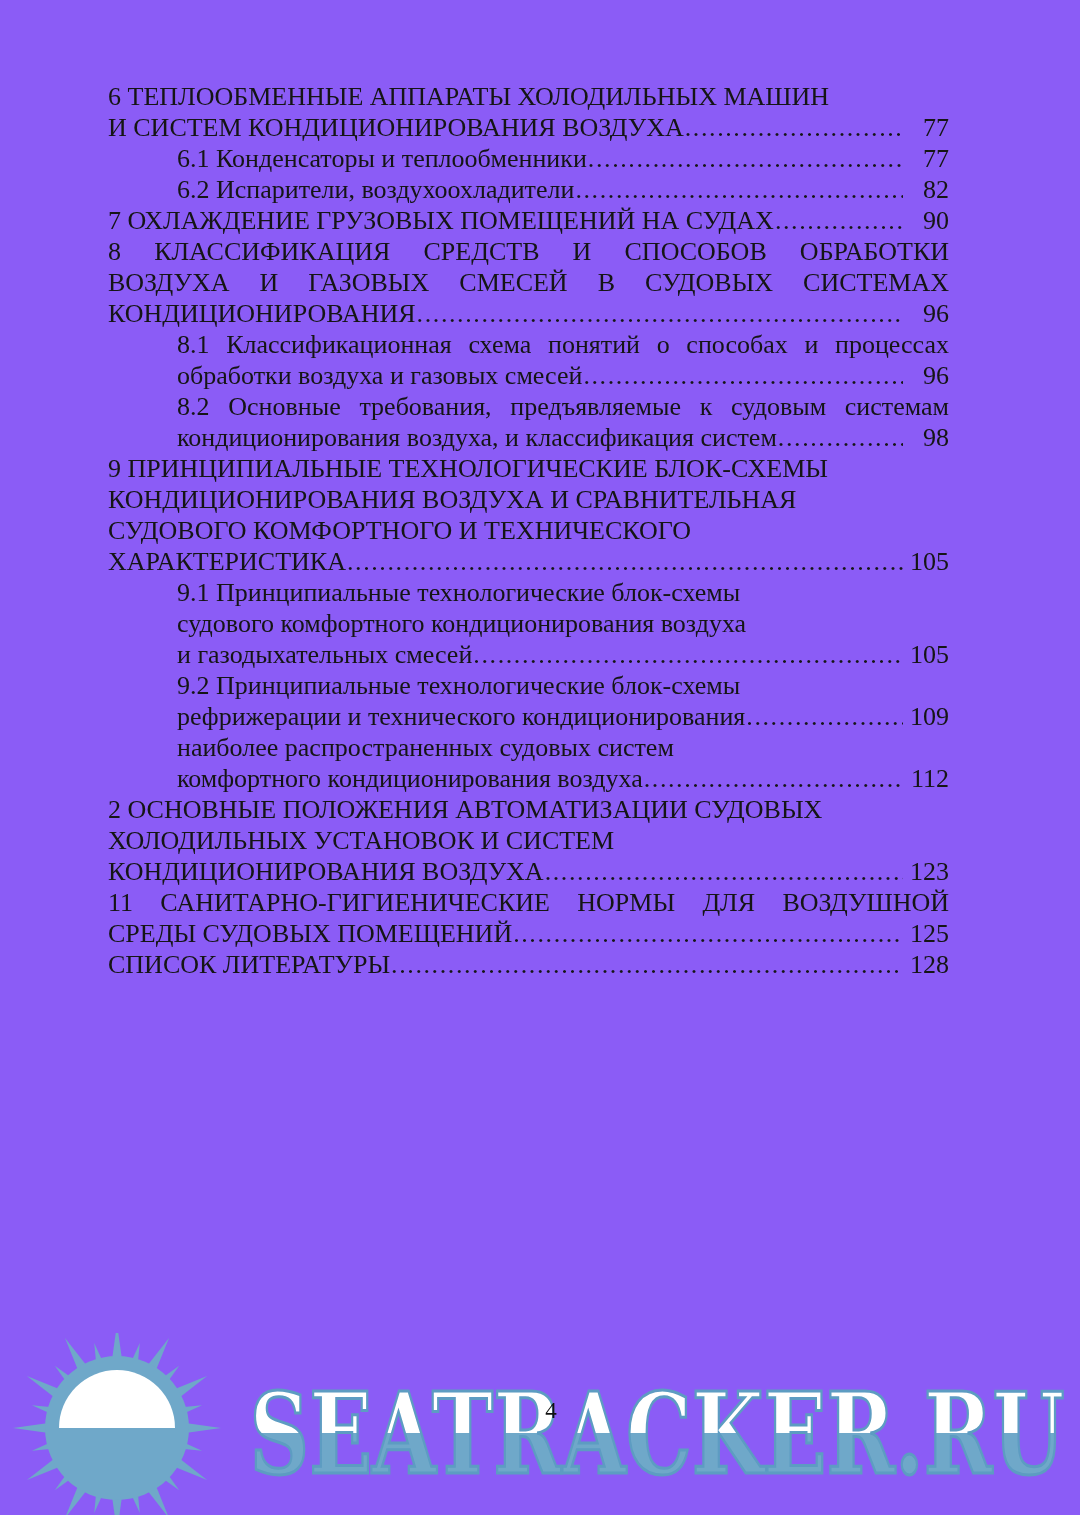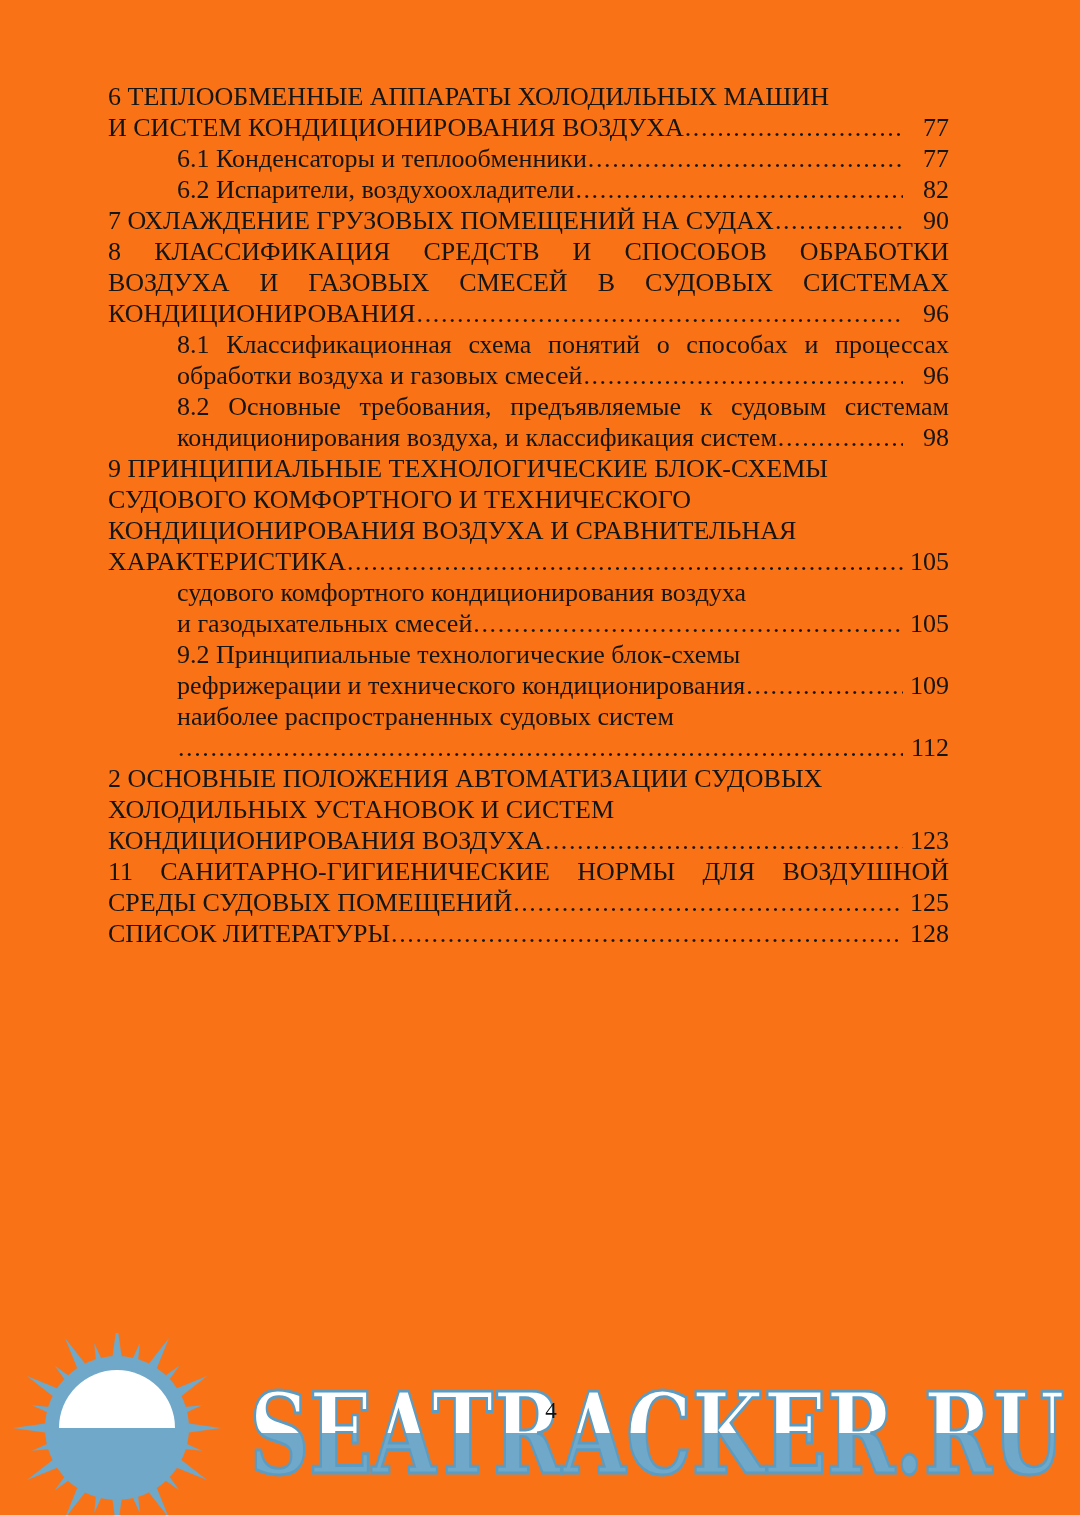--- a/index.html
+++ b/index.html
@@ -11,21 +11,21 @@
     width: 1080px;
     height: 1515px;
     position: relative;
     overflow: hidden;
     font-family: "Liberation Serif", serif;
     color: #151515;
   }
   .doc-page {
     position: absolute;
     inset: 0;
-    background: #f97316;
+    background: #8b5cf6;
   }
   
   .toc {
     position: absolute;
     left: 108px;
     top: 81px;
     width: 841px;
     font-size: 26px;
     z-index: 3;
   }
@@ -146,50 +146,54 @@
       <div class="toc-line sub spread"><span class="toc-text">8.2 Основные требования, предъявляемые к судовым системам</span></div>
       <div class="toc-line sub">
         <span class="toc-text">кондиционирования воздуха, и классификация систем</span>
         <span class="toc-dots">............................................................................................................................................</span>
         <span class="toc-page">98</span>
       </div>
       <div class="toc-line">
         <span class="toc-text">9 ПРИНЦИПИАЛЬНЫЕ ТЕХНОЛОГИЧЕСКИЕ БЛОК-СХЕМЫ</span>
       </div>
       <div class="toc-line">
+        <span class="toc-text">КОНДИЦИОНИРОВАНИЯ ВОЗДУХА И СРАВНИТЕЛЬНАЯ</span>
+      </div>
+      <div class="toc-line">
         <span class="toc-text">СУДОВОГО КОМФОРТНОГО И ТЕХНИЧЕСКОГО</span>
       </div>
       <div class="toc-line">
-        <span class="toc-text">КОНДИЦИОНИРОВАНИЯ ВОЗДУХА И СРАВНИТЕЛЬНАЯ</span>
-      </div>
-      <div class="toc-line">
         <span class="toc-text">ХАРАКТЕРИСТИКА</span>
         <span class="toc-dots">............................................................................................................................................</span>
         <span class="toc-page">105</span>
       </div>
       <div class="toc-line sub">
+        <span class="toc-text">9.1 Принципиальные технологические блок-схемы</span>
+      </div>
+      <div class="toc-line sub">
         <span class="toc-text">судового комфортного кондиционирования воздуха</span>
       </div>
       <div class="toc-line sub">
         <span class="toc-text">и газодыхательных смесей</span>
         <span class="toc-dots">............................................................................................................................................</span>
         <span class="toc-page">105</span>
       </div>
       <div class="toc-line sub">
         <span class="toc-text">9.2 Принципиальные технологические блок-схемы</span>
       </div>
       <div class="toc-line sub">
         <span class="toc-text">рефрижерации и технического кондиционирования</span>
         <span class="toc-dots">............................................................................................................................................</span>
         <span class="toc-page">109</span>
       </div>
       <div class="toc-line sub">
         <span class="toc-text">наиболее распространенных судовых систем</span>
       </div>
       <div class="toc-line sub">
+        <span class="toc-text">комфортного кондиционирования воздуха</span>
         <span class="toc-dots">............................................................................................................................................</span>
         <span class="toc-page">112</span>
       </div>
       <div class="toc-line">
         <span class="toc-text">2 ОСНОВНЫЕ ПОЛОЖЕНИЯ АВТОМАТИЗАЦИИ СУДОВЫХ</span>
       </div>
       <div class="toc-line">
         <span class="toc-text">ХОЛОДИЛЬНЫХ УСТАНОВОК И СИСТЕМ</span>
       </div>
       <div class="toc-line">

